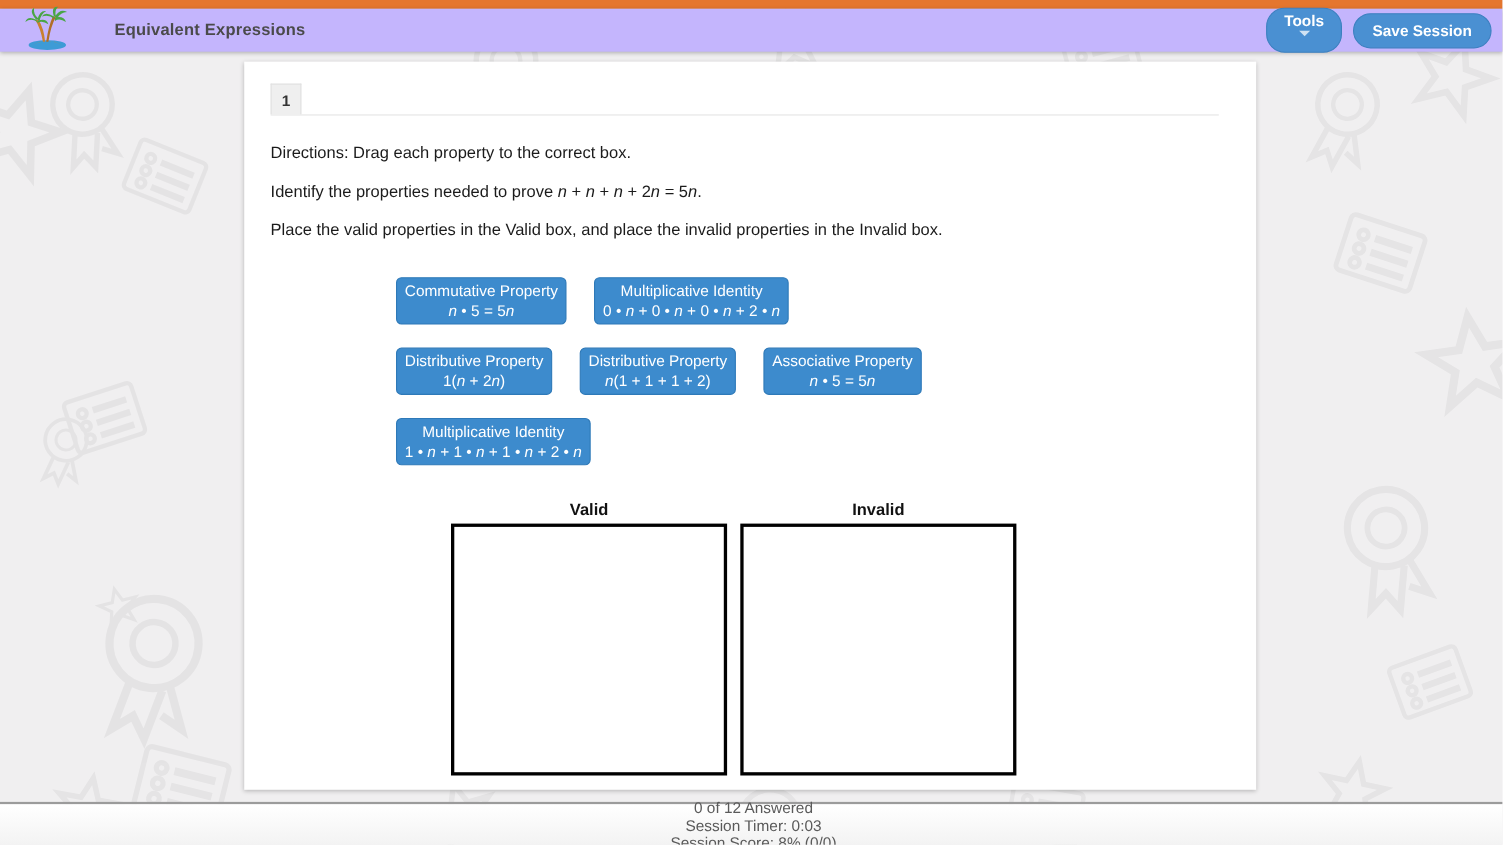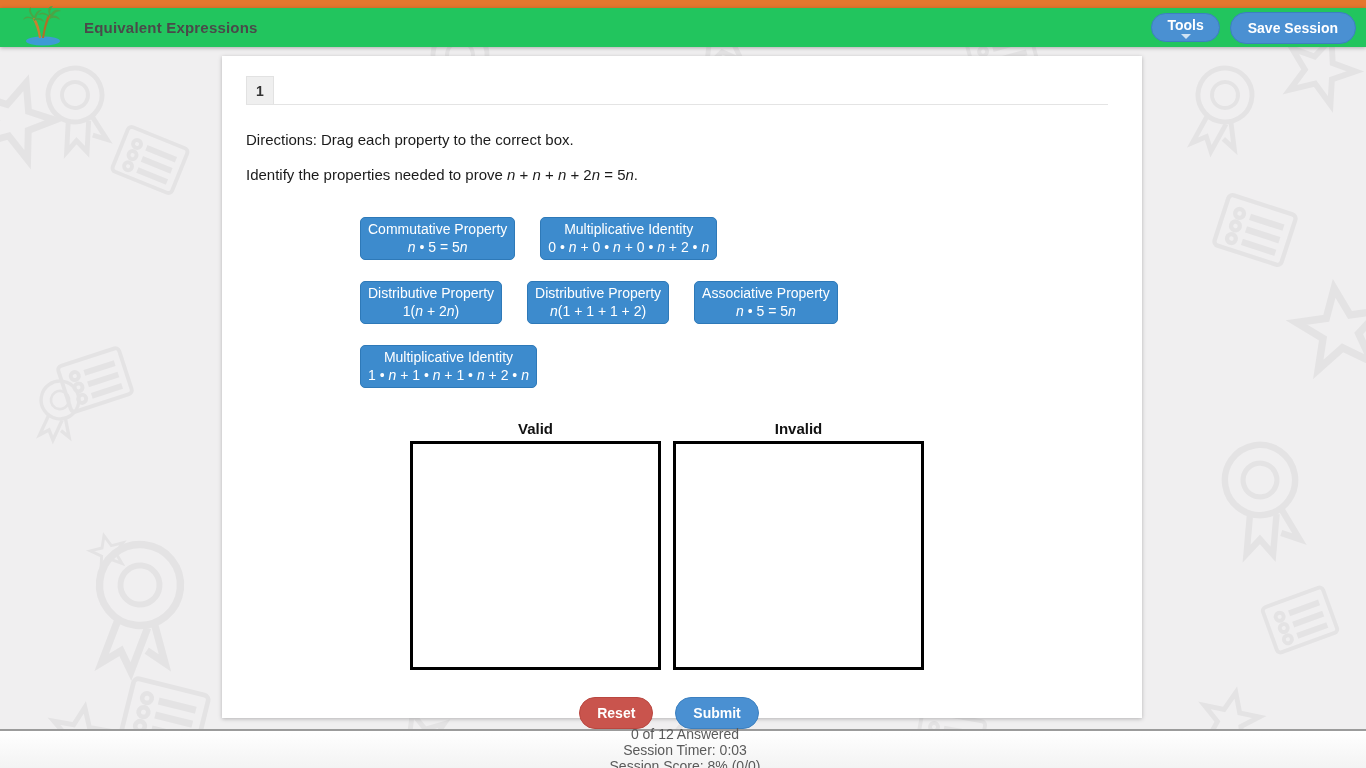--- a/index.html
+++ b/index.html
@@ -10,35 +10,36 @@
     position: relative;
   }
 
   
   .wm-layer { position:absolute; left:0; top:0; width:1366px; height:768px; z-index:0; opacity:.045; pointer-events:none; }
 
   
   .top-strip { position:relative; z-index:3; height:8px; background:#e5762e; }
   .app-header {
     position:relative; z-index:3;
-    height:39px; background:#22c55e;
+    height:39px; background:#c4b5fd;
     display:flex; align-items:center;
     padding:0 10px 0 22px;
     box-shadow:0 1px 4px rgba(0,0,0,.28);
+    gap:20px;
   }
   .logo { width:42px; height:40px; margin:-4px 20px 0 0; flex:0 0 auto; }
   .app-title { font-size:15px; font-weight:bold; color:#4a4a4a; letter-spacing:.2px; }
   .header-actions { margin-left:auto; display:flex; gap:10px; align-items:center; }
   .pill-btn {
     background:#4a90d2; color:#fff; font-weight:bold; font-size:14px;
     font-family:"Liberation Sans",sans-serif;
     border:1px solid #3c80c0; border-radius:17px;
     padding:7px 17px; cursor:pointer; line-height:16px;
   }
-  .tools-btn { display:flex; flex-direction:column; align-items:center; padding:3px 15px 2px; }
+  .tools-btn { display:flex; flex-direction:column; align-items:center; padding:3px 15px 14px; }
   .caret-down { width:0; height:0; border-left:5px solid transparent; border-right:5px solid transparent; border-top:5px solid #cfe2f3; margin-top:1px; }
 
   
   .card {
     position:absolute; left:222px; top:56px; z-index:2;
     width:920px; height:662px; background:#fff;
     box-shadow:0 1px 4px rgba(0,0,0,.25);
     padding:20px 34px 0 24px;
   }
   .qtab-row { border-bottom:1px solid #e4e4e4; }
@@ -165,20 +166,21 @@
 
 <main class="card">
   <div class="qtab-row">
     <div class="qtab">1</div>
   </div>
 
   <p class="directions">Directions: Drag each property to the correct box.</p>
 
   <p class="prompt-line"><span>Identify the properties needed to prove </span><span><i>n</i> + <i>n</i> + <i>n</i> + 2<i>n</i> = 5<i>n</i></span><span>.</span></p>
 
+  <p class="instruction-line">Place the valid properties in the Valid box, and place the invalid properties in the Invalid box.</p>
 
   <div class="tiles-wrap">
     <div class="tile">
       <div>Commutative Property</div>
       <div><i>n</i> • 5 = 5<i>n</i></div>
     </div>
     <div class="tile">
       <div>Multiplicative Identity</div>
       <div>0 • <i>n</i> + 0 • <i>n</i> + 0 • <i>n</i> + 2 • <i>n</i></div>
     </div>

